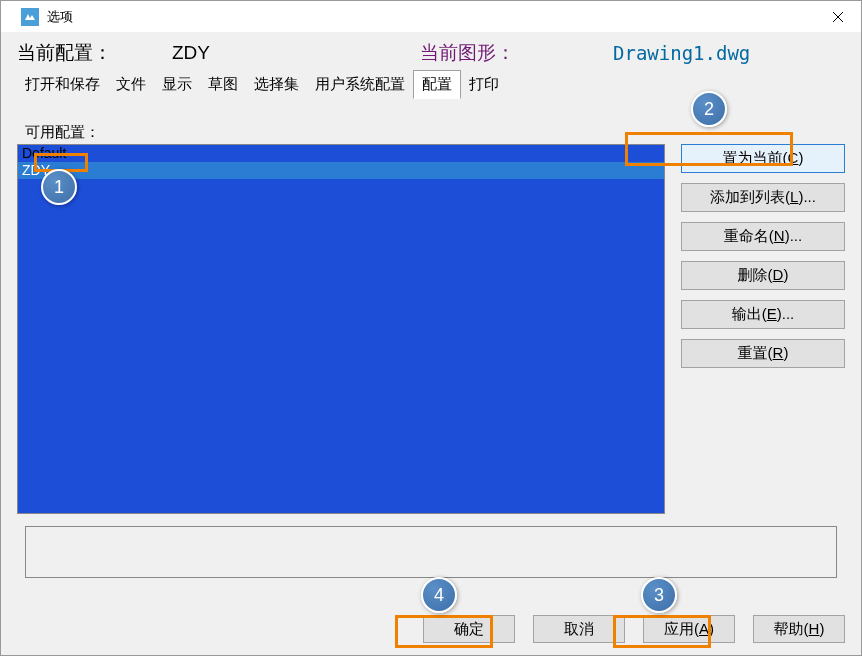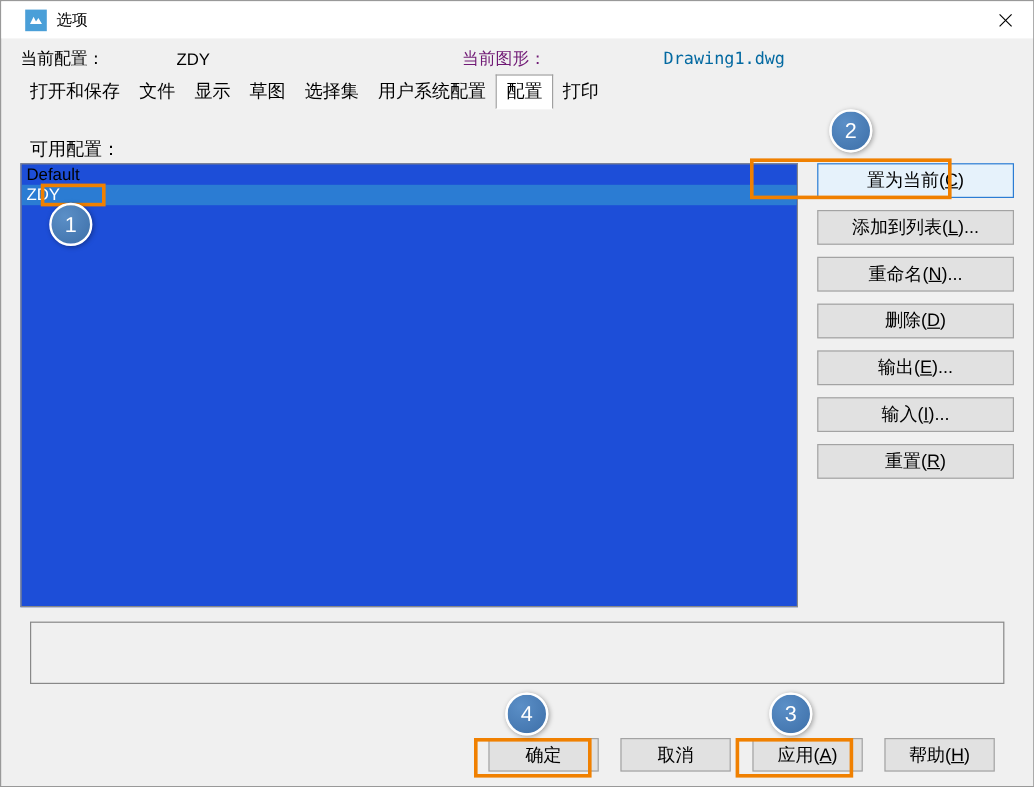--- a/index.html
+++ b/index.html
@@ -5,21 +5,21 @@
     * { box-sizing: border-box; margin: 0; padding: 0; font-family: "Microsoft YaHei", "SimSun", Arial, sans-serif; }
     body { width: 862px; height: 656px; background: #f0f0f0; position: relative; border: 1px solid #999; overflow: hidden; }
     
     .titlebar { height: 31px; background: #fff; display: flex; align-items: center; padding: 0 0 0 20px; position: relative; }
     .titlebar-icon { width: 18px; height: 18px; background: #4a9fd8; display: flex; align-items: center; justify-content: center; margin-right: 8px; }
     .titlebar-icon svg { fill: white; }
     .titlebar-title { font-size: 13px; color: #000; }
     .titlebar-close { position: absolute; right: 0; top: 0; width: 46px; height: 31px; display: flex; align-items: center; justify-content: center; cursor: pointer; }
     .titlebar-close svg { stroke: #000; stroke-width: 1; }
     
-    .info-row { padding: 8px 16px 4px 16px; display: flex; align-items: center; font-size: 14px; }
+    .info-row { padding: 8px 16px 4px 16px; display: flex; align-items: center; font-size: 19px; }
     .info-label1 { color: #000; }
     .info-val1 { margin-left: 60px; color: #000; }
     .info-label2 { margin-left: 210px; color: #701a75; font-family: Liberation Mono, monospace; }
     .info-val2 { margin-left: 98px; font-family: monospace; color: #0369a1; }
     
     .tabs-row { display: flex; align-items: center; padding: 0 16px; font-size: 15px; }
     .tab { padding: 4px 8px; color: #000; cursor: pointer; white-space: nowrap; }
     .tab.active { background: #fff; border: 1px solid #a0a0a0; border-bottom: 1px solid #fff; position: relative; }
     
     .content { padding: 10px 16px 0 16px; position: relative; }
@@ -32,21 +32,21 @@
     .list-item { height: 17px; line-height: 17px; padding: 0 4px; color: #000; }
     .list-item.selected { background: #2b7cd3; color: #fff; width: 100%; }
     
     .side-buttons { width: 164px; display: flex; flex-direction: column; gap: 10px; }
     .sbtn { height: 29px; border: 1px solid #a3a3a3; background: #e1e1e1; font-size: 15px; cursor: pointer; display: flex; align-items: center; justify-content: center; text-decoration: none; }
     .sbtn .u { text-decoration: underline; }
     .sbtn.highlighted { background: #e6f2fb; border: 1px solid #2b7cd3; }
     
     .bottom-box { margin: 12px 8px 0 8px; height: 52px; border: 1px solid #888; background: #f0f0f0; }
     
-    .footer-buttons { position: absolute; bottom: 12px; right: 32px; display: flex; gap: 18px; }
+    .footer-buttons { position: absolute; bottom: 12px; right: 16px; display: flex; gap: 18px; }
     .fbtn { width: 92px; height: 28px; border: 1px solid #a3a3a3; background: #e1e1e1; font-size: 15px; cursor: pointer; display: flex; align-items: center; justify-content: center; }
     .fbtn .u { text-decoration: underline; }
     
     .highlight-box { position: absolute; border: 3px solid #f08000; pointer-events: none; }
     
     .callout { position: absolute; width: 36px; height: 36px; border-radius: 50%; background: radial-gradient(circle at 35% 30%, #5b8fc7, #3d6fa8); border: 2px solid #fff; box-shadow: 1px 1px 4px rgba(0,0,0,0.35); display: flex; align-items: center; justify-content: center; color: #fff; font-size: 18px; font-weight: 400; pointer-events: none; }
     
   </style>
 </head>
 <body>
@@ -101,23 +101,20 @@
       <button class="sbtn">
           <span>重命名(<span class="u">N</span>)...</span>
         </button>
       <button class="sbtn">
           <span>删除(<span class="u">D</span>)</span>
         </button>
       <button class="sbtn">
           <span>输出(<span class="u">E</span>)...</span>
         </button>
       <button class="sbtn">
-          <span>输入(<span class="u">I</span>)...</span>
-        </button>
-      <button class="sbtn">
           <span>重置(<span class="u">R</span>)</span>
         </button>
     </div>
   </div>
   <div class="bottom-box"></div>
 </div>
 
 <div class="footer-buttons">
   <button class="fbtn">确定</button>
   <button class="fbtn">取消</button>

